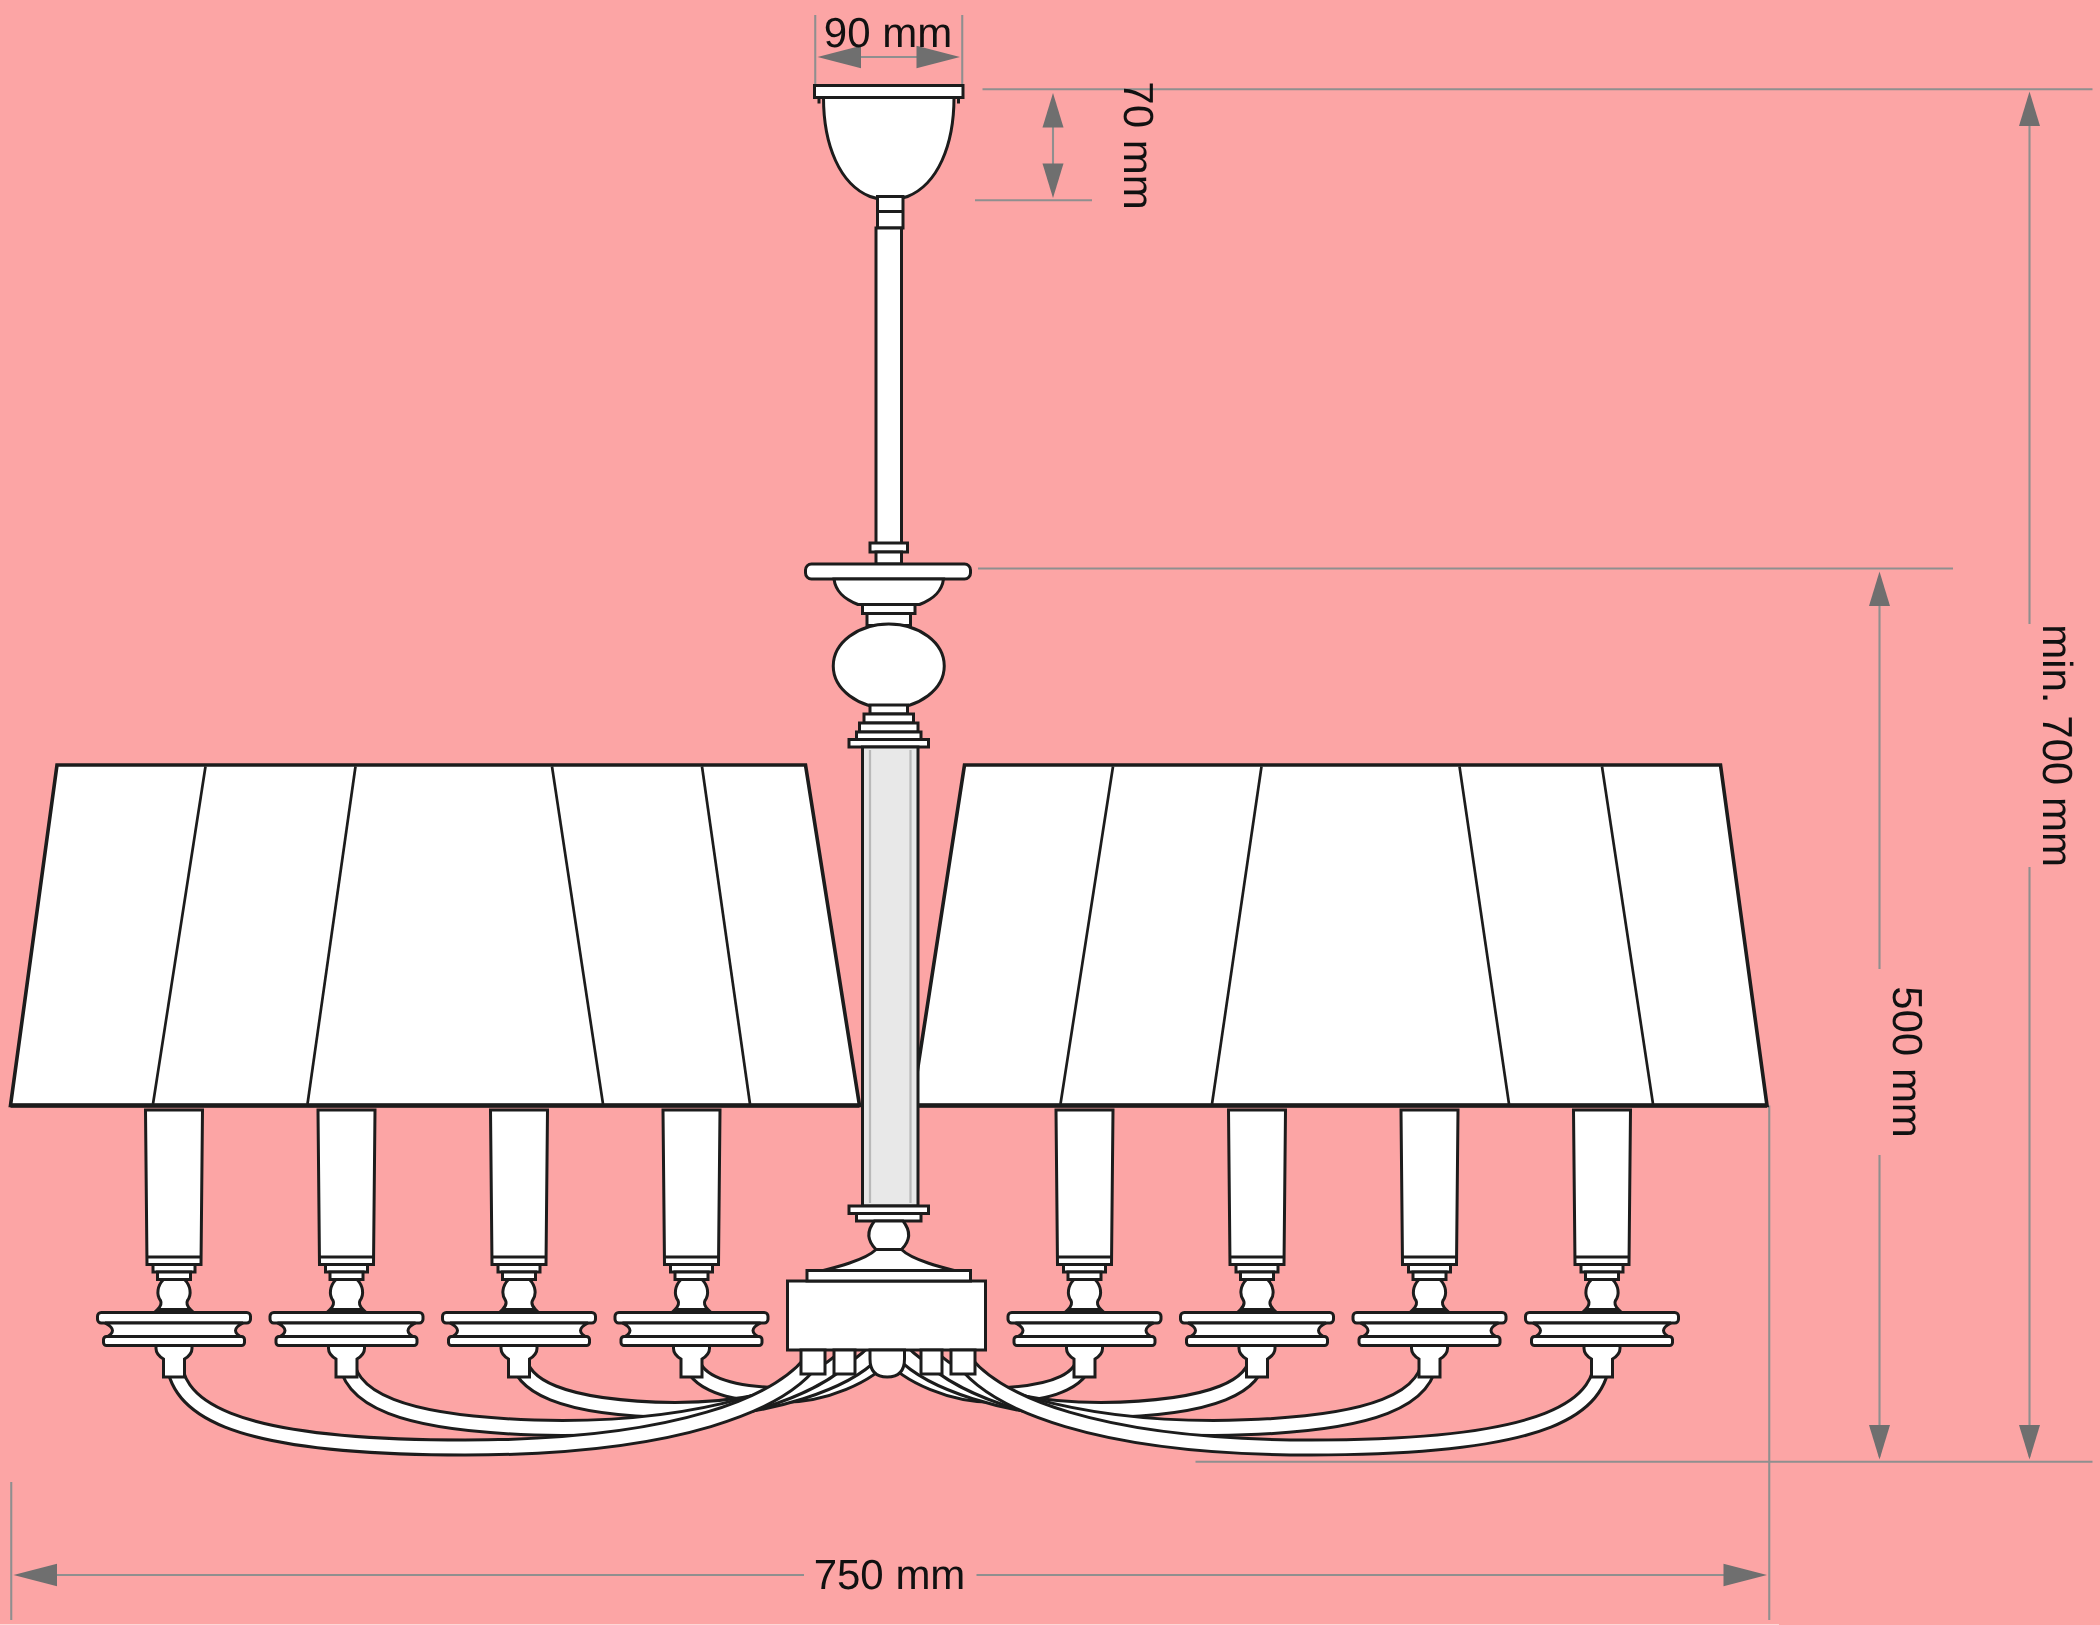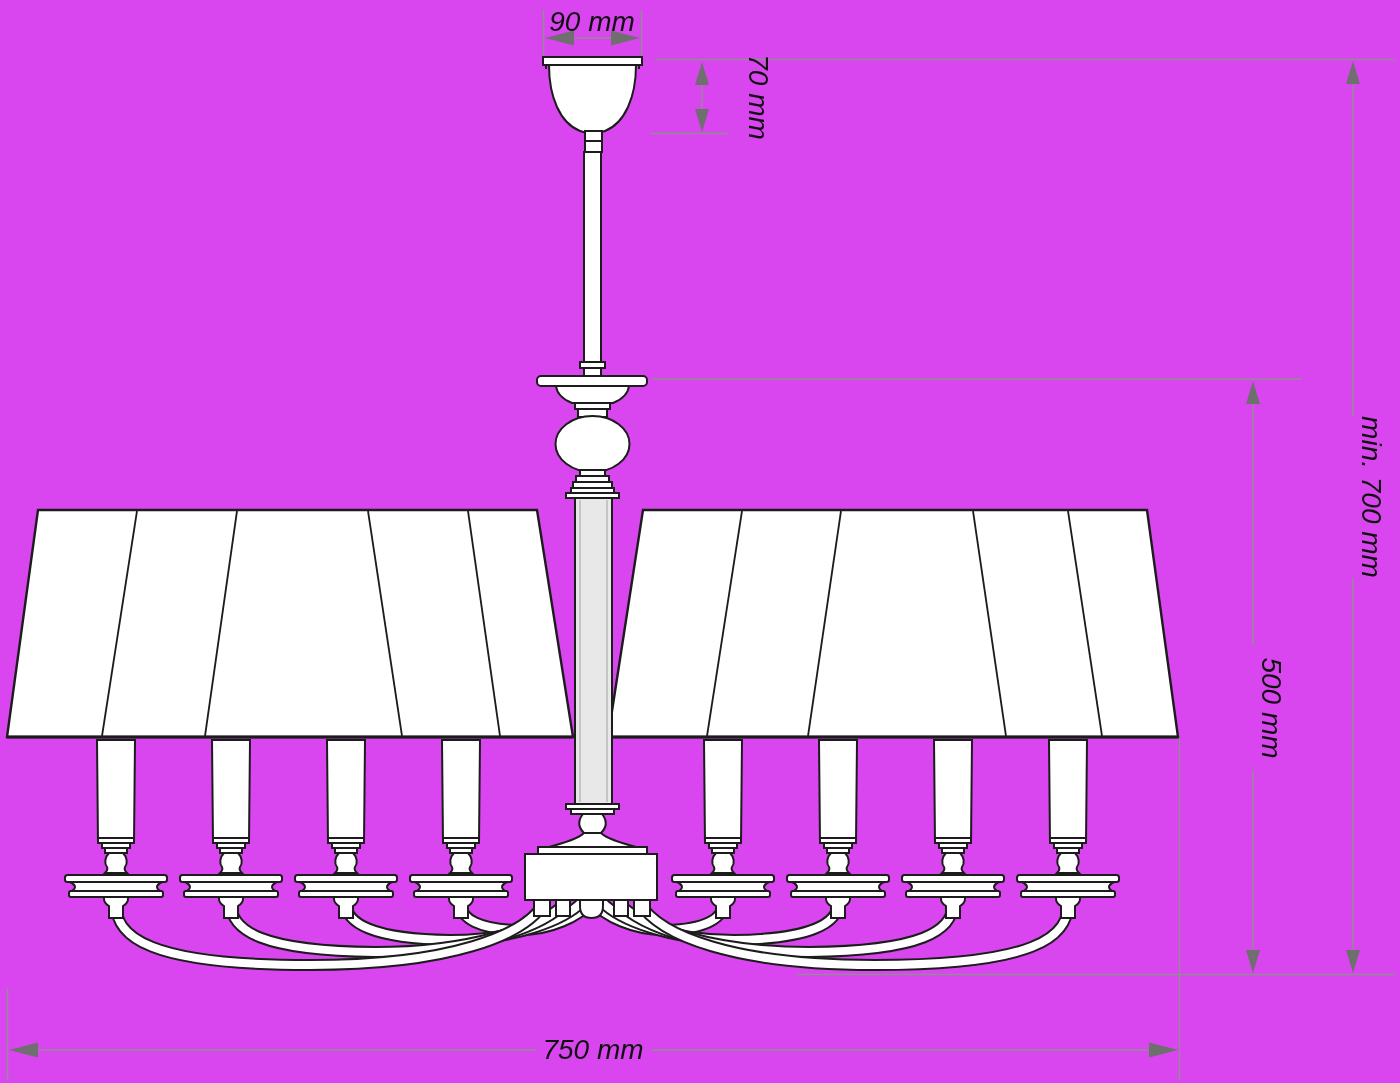--- a/index.html
+++ b/index.html
@@ -1,17 +1,17 @@
 <!DOCTYPE html>
 <html><head>
 <meta charset="utf-8">
 <style>
   html,body{margin:0;padding:0;background:#ffffff;}
-  .canvas{position:relative;width:1400px;height:1083px;background:#d946ef;overflow:hidden;
-          font-family:"Liberation Sans", sans-serif;font-style:italic;}
+  .canvas{position:relative;width:1400px;height:1083px;background:#fca5a5;overflow:hidden;
+          font-family:"Liberation Sans", sans-serif;}
   svg{display:block;}
   .ln   {fill:none;stroke:#1c1c1c;stroke-width:2;}
   .lnf  {fill:#ffffff;stroke:#1c1c1c;stroke-width:2;}
   .lnft {fill:#ffffff;stroke:#1c1c1c;stroke-width:2.4;}
   .thick{fill:none;stroke:#1c1c1c;stroke-width:3;}
   .fold {fill:none;stroke:#1c1c1c;stroke-width:1.8;}
   .tube-out{fill:none;stroke:#1c1c1c;stroke-width:12;}
   .tube-in {fill:none;stroke:#ffffff;stroke-width:8;}
   .dim  {fill:none;stroke:#8f8f8f;stroke-width:1.4;}
   .dimarrow{fill:#6f6f6f;stroke:none;}

